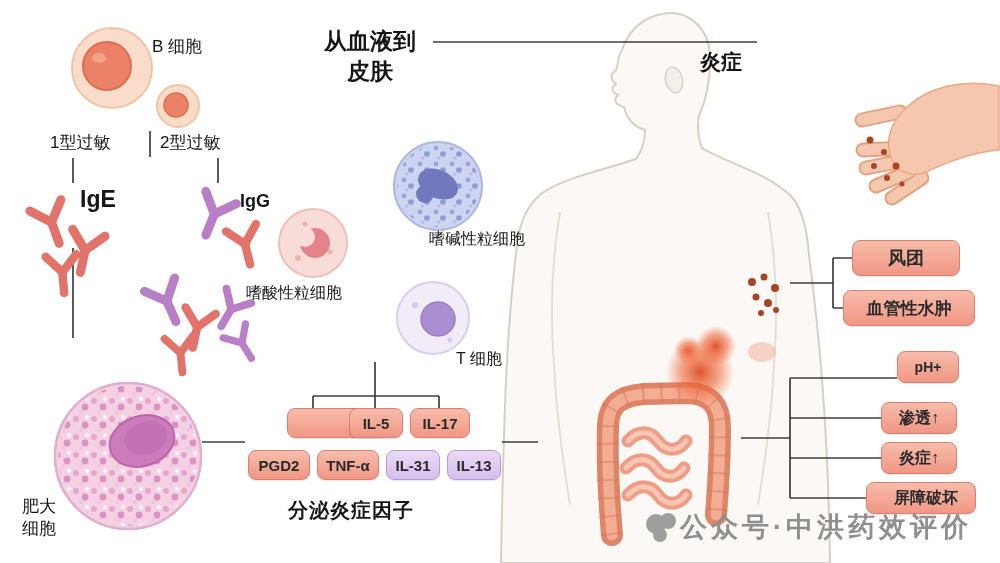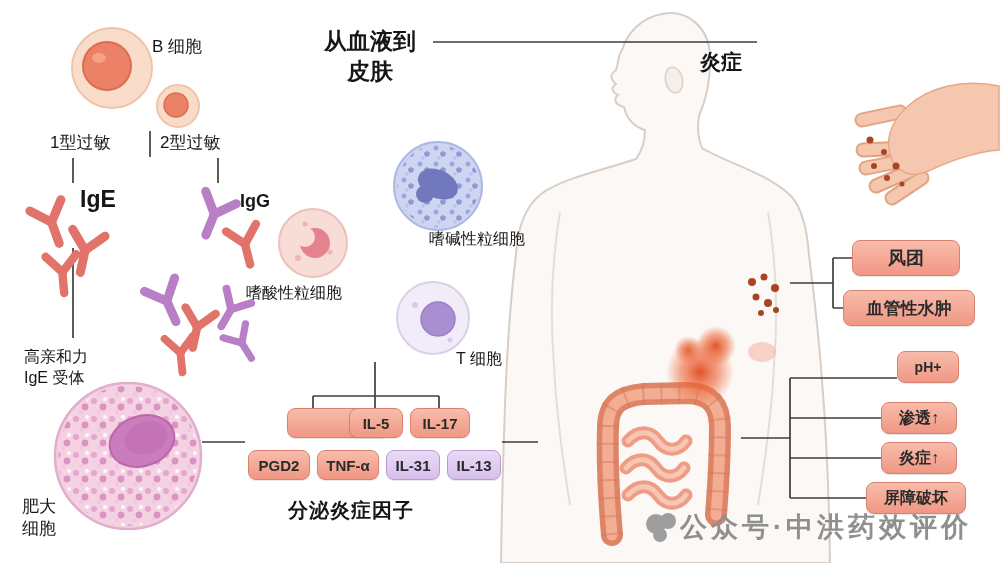--- a/index.html
+++ b/index.html
@@ -194,37 +194,35 @@
 皮肤</div>
   <div class="lbl b" style="left:700px;top:48px;font-size:21px;">炎症</div>
   <div class="lbl" style="left:152px;top:36px;font-size:17px;text-align:center;">B 细胞</div>
   <div class="lbl" style="left:50px;top:132px;font-size:17px;">1型过敏</div>
   <div class="lbl" style="left:160px;top:132px;font-size:17px;">2型过敏</div>
   <div class="lbl b" style="left:80px;top:184px;font-size:23px;">IgE</div>
   <div class="lbl b" style="left:240px;top:190px;font-size:18px;">IgG</div>
   <div class="lbl" style="left:246px;top:282px;font-size:16px;">嗜酸性粒细胞</div>
   <div class="lbl" style="left:420px;top:228px;font-size:16px;padding-left:9px;">嗜碱性粒细胞</div>
   <div class="lbl" style="left:456px;top:348px;font-size:16px;">T 细胞</div>
-  <div class="lbl" style="left:24px;top:346px;font-size:16px;">高亲和力
-IgE 受体</div>
   <div class="lbl" style="left:22px;top:496px;font-size:17px;">肥大
 细胞</div>
   <div class="lbl b" style="left:288px;top:497px;font-size:20px;letter-spacing:1px;">分泌炎症因子</div>
   <div class="lbl watermark" style="left:680px;top:510px;font-size:27px;">公众号·中洪药效评价</div>
 
   <div class="box pink" style="left:287px;top:408px;width:52px;height:28px;font-size:15px;padding-left:48px;">IL-4</div>
   <div class="box pink" style="left:349px;top:408px;width:52px;height:28px;font-size:15px;">IL-5</div>
   <div class="box pink" style="left:410px;top:408px;width:58px;height:28px;font-size:15px;">IL-17</div>
 
   <div class="box pink" style="left:248px;top:450px;width:60px;height:28px;font-size:15px;">PGD2</div>
   <div class="box pink" style="left:317px;top:450px;width:60px;height:28px;font-size:15px;">TNF-α</div>
   <div class="box purple" style="left:386px;top:450px;width:52px;height:28px;font-size:15px;">IL-31</div>
   <div class="box purple" style="left:447px;top:450px;width:52px;height:28px;font-size:15px;">IL-13</div>
 
   <div class="box pink" style="left:852px;top:240px;width:106px;height:34px;font-size:18px;">风团</div>
   <div class="box pink" style="left:843px;top:290px;width:130px;height:34px;font-size:17px;">血管性水肿</div>
 
   <div class="box pink" style="left:897px;top:351px;width:60px;height:30px;font-size:14px;">pH+</div>
   <div class="box pink" style="left:881px;top:402px;width:74px;height:30px;font-size:16px;">渗透↑</div>
   <div class="box pink" style="left:881px;top:442px;width:74px;height:30px;font-size:16px;">炎症↑</div>
-  <div class="box pink" style="left:866px;top:482px;width:98px;height:30px;font-size:16px;">屏障破坏</div>
+  <div class="box pink" style="left:866px;top:482px;width:98px;height:30px;font-size:16px;padding-left:10px;">屏障破坏</div>
 
 </div>
 
 </body></html>

